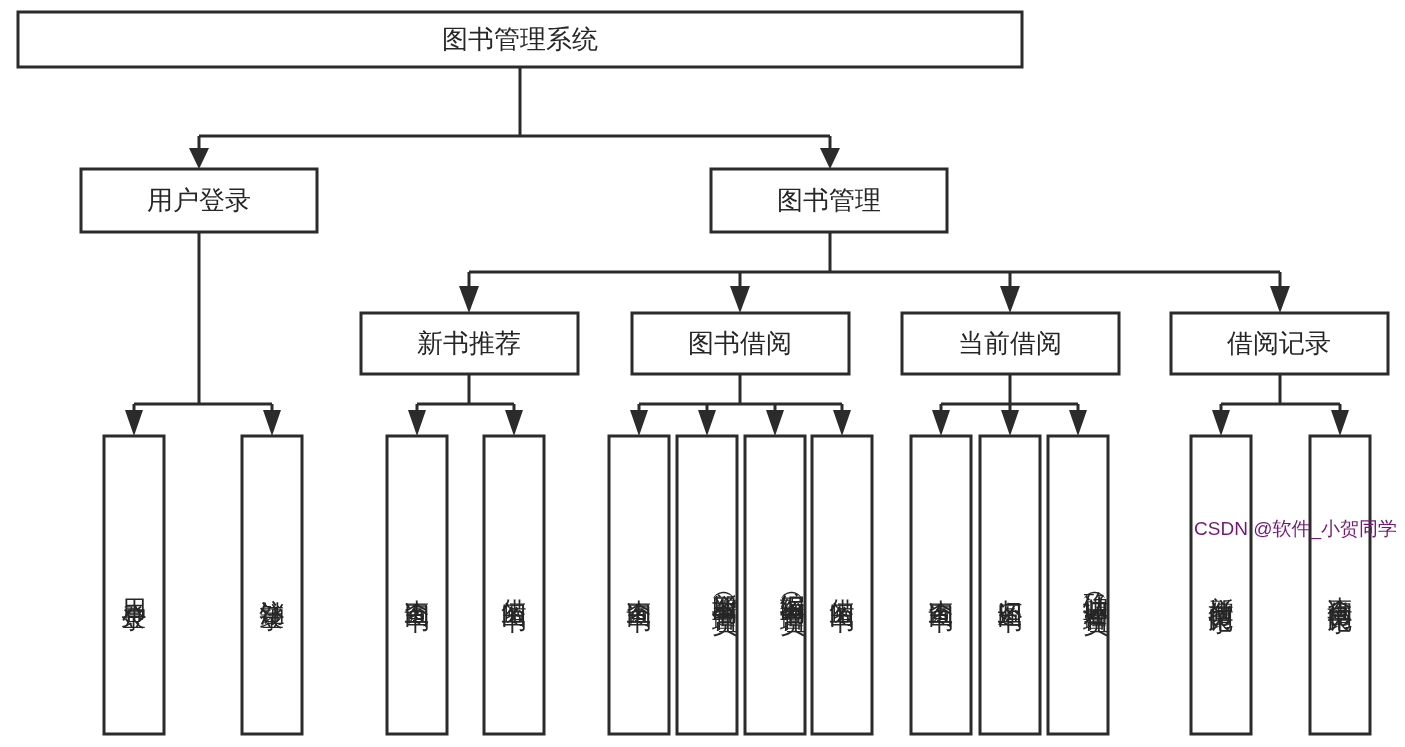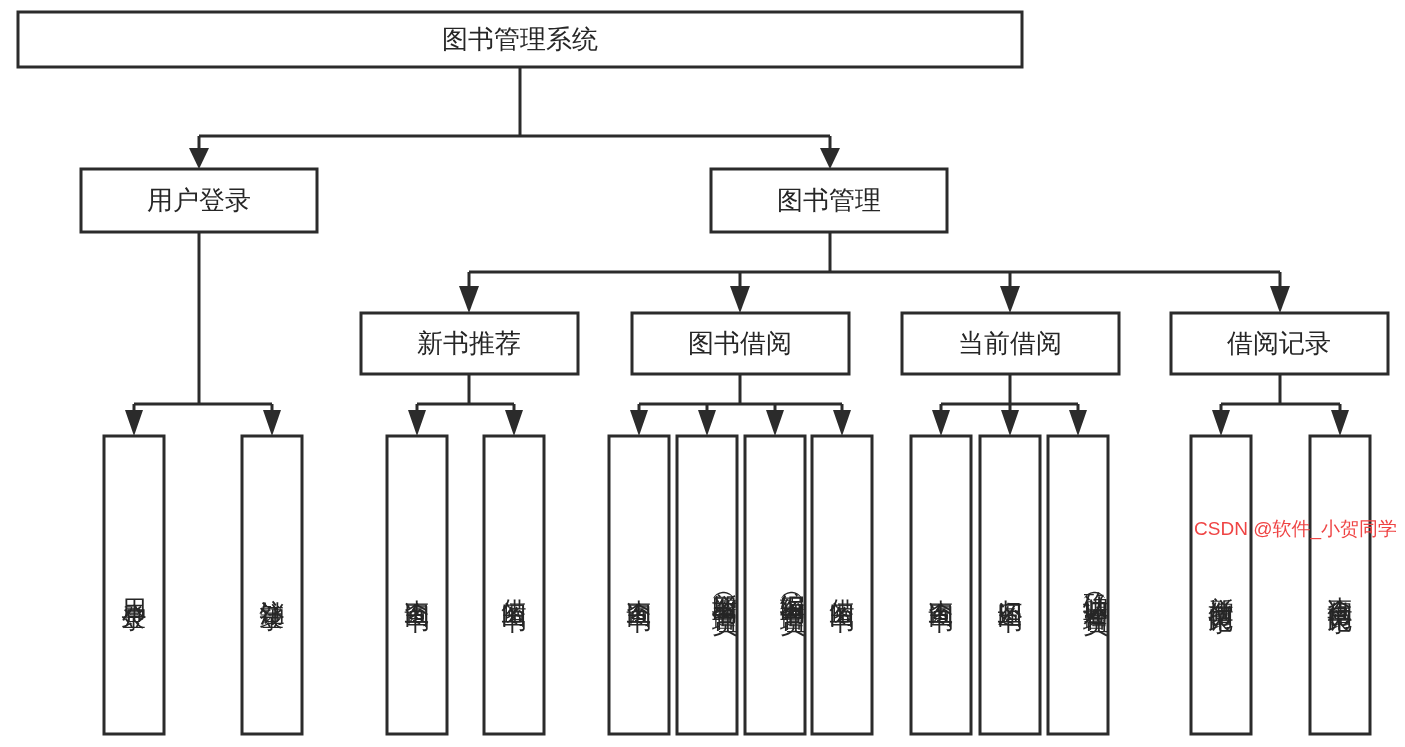--- a/index.html
+++ b/index.html
@@ -60,21 +60,21 @@
     font-family: "Liberation Sans", "DejaVu Sans", sans-serif;
     font-size: 25px;
     line-height: 1;
     white-space: nowrap;
     pointer-events: none;
   }
   .watermark {
     position: absolute;
     right: 8px;
     bottom: 6px;
-    color: #ef4444;
+    color: #701a75;
     font-size: 19px;
     font-family: "Liberation Sans", "DejaVu Sans", sans-serif;
     white-space: nowrap;
   }
 </style>
 </head>
 <body>
 
 <div id="diagram-root">
 

